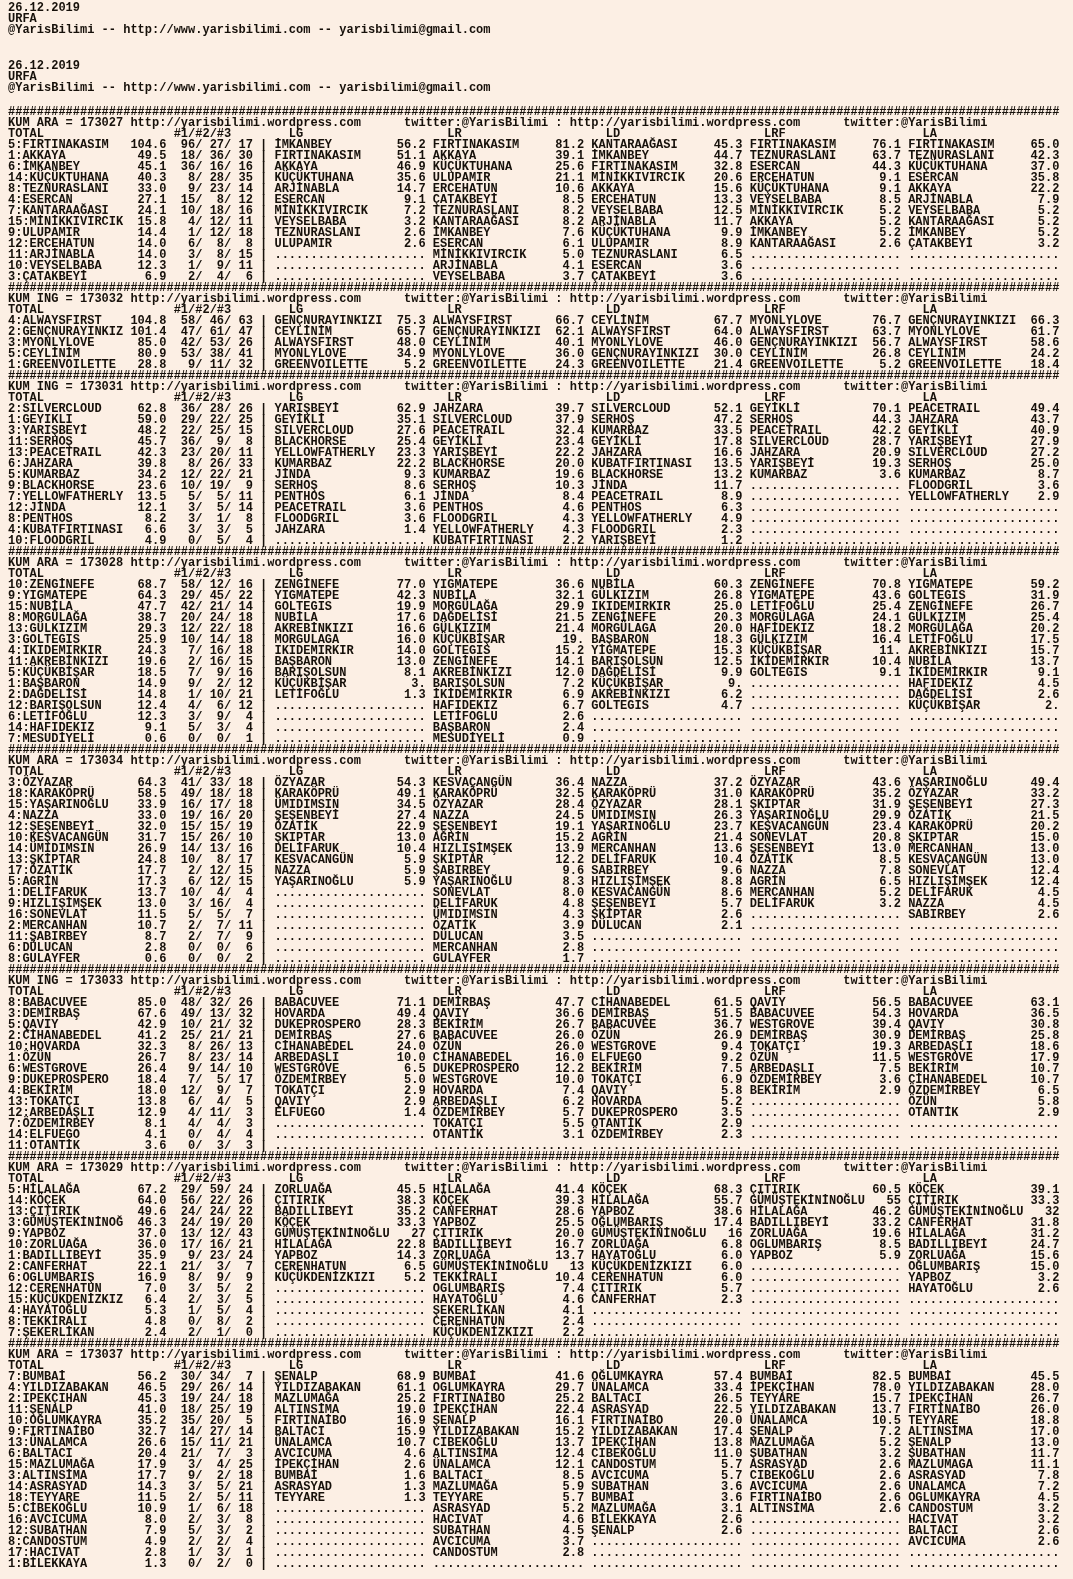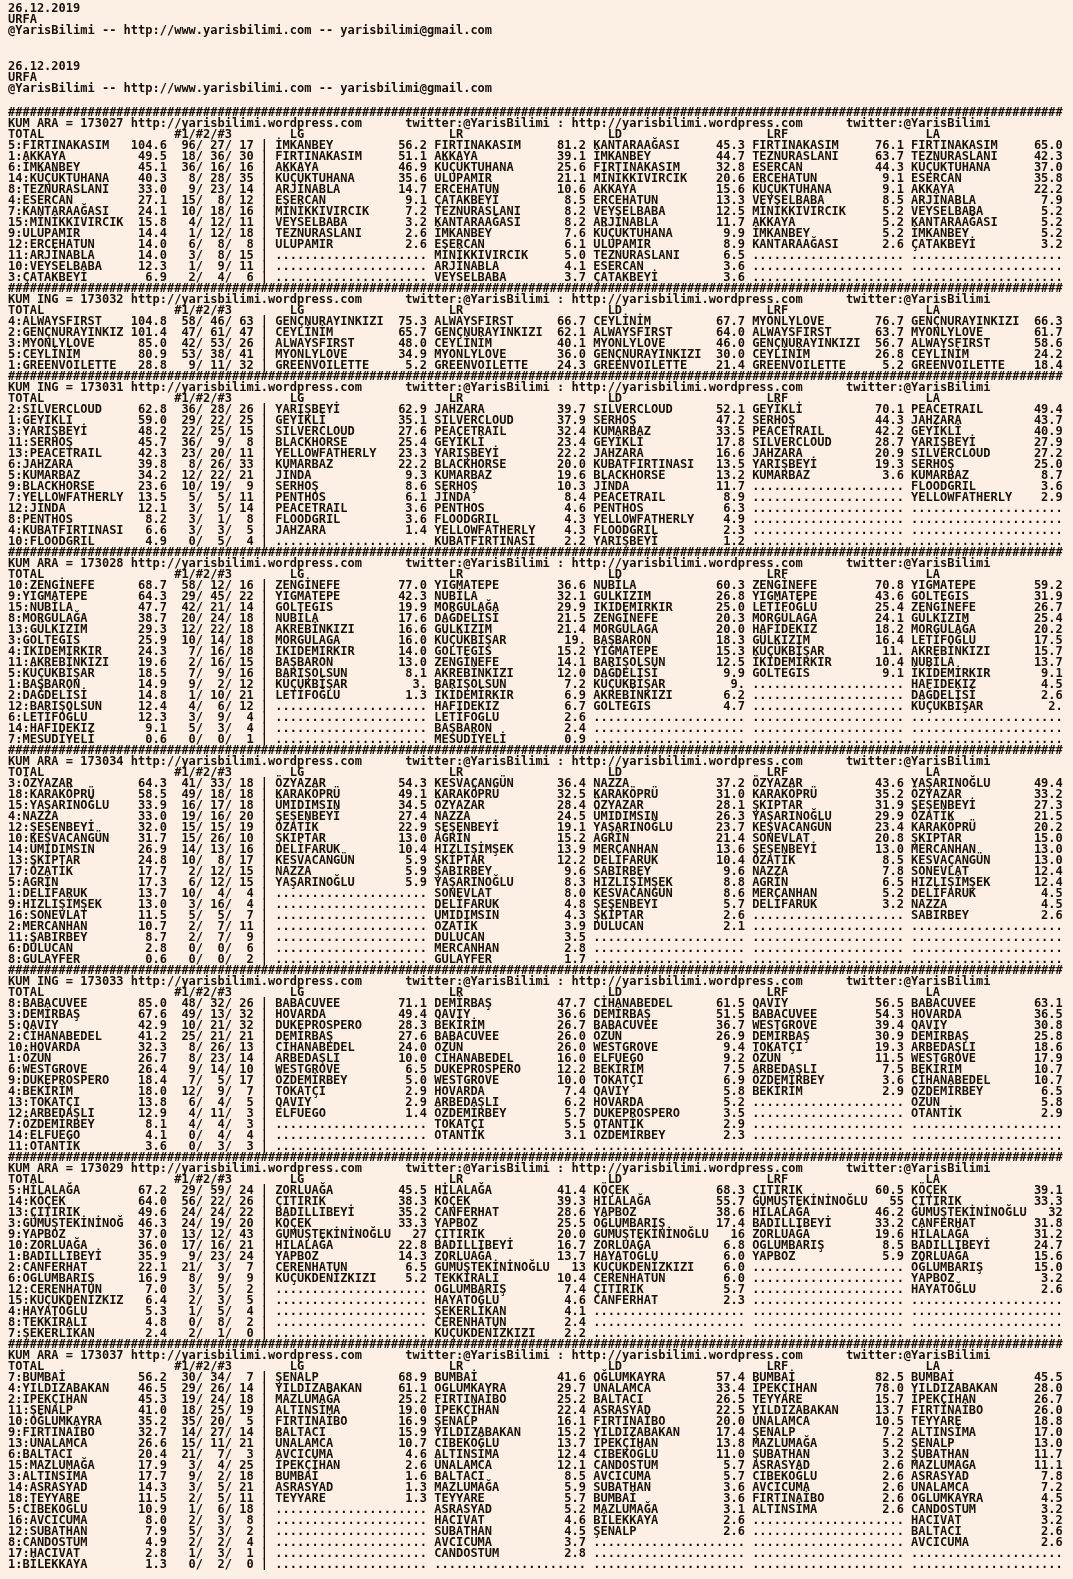--- a/index.html
+++ b/index.html
@@ -3,21 +3,21 @@
 <meta charset="utf-8">
 <style>
   html,body{margin:0;padding:0;}
   body{
     background:#fcefe4;
     color:#16100a;
     font-family:"DejaVu Sans Mono","Liberation Mono",monospace;
     font-weight:bold;
     width:1073px;
   }
-  .doc{padding:3px 16px 0 8px;}
+  .doc{padding:3px 16px 0 8px;font-family:Liberation Mono, monospace;}
   .hdr-line{font-size:12px;line-height:11px;white-space:pre;}
   .hdr-block{margin:0 0 25px 0;}
   .hdr-block.second{margin:0 0 13px 0;}
   pre{
     margin:0;
     font-family:inherit;
     font-weight:bold;
     font-size:12px;
     line-height:11px;
     white-space:pre;

